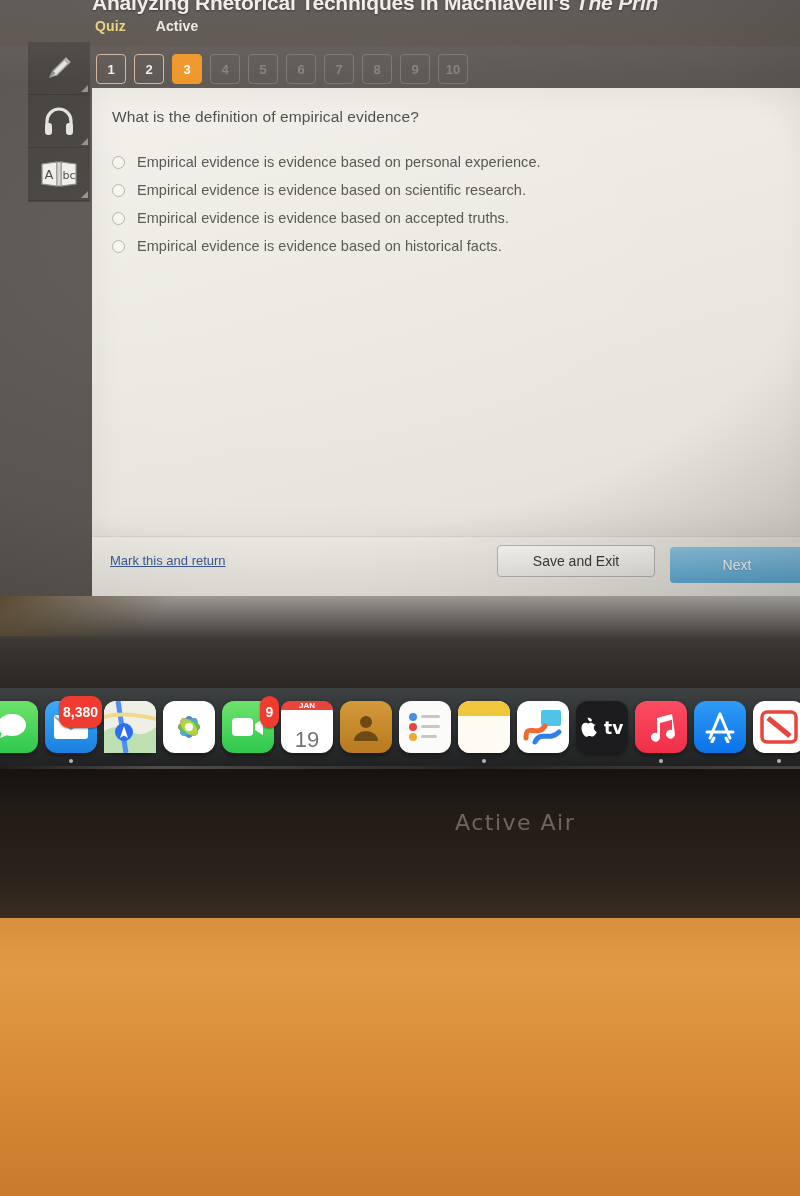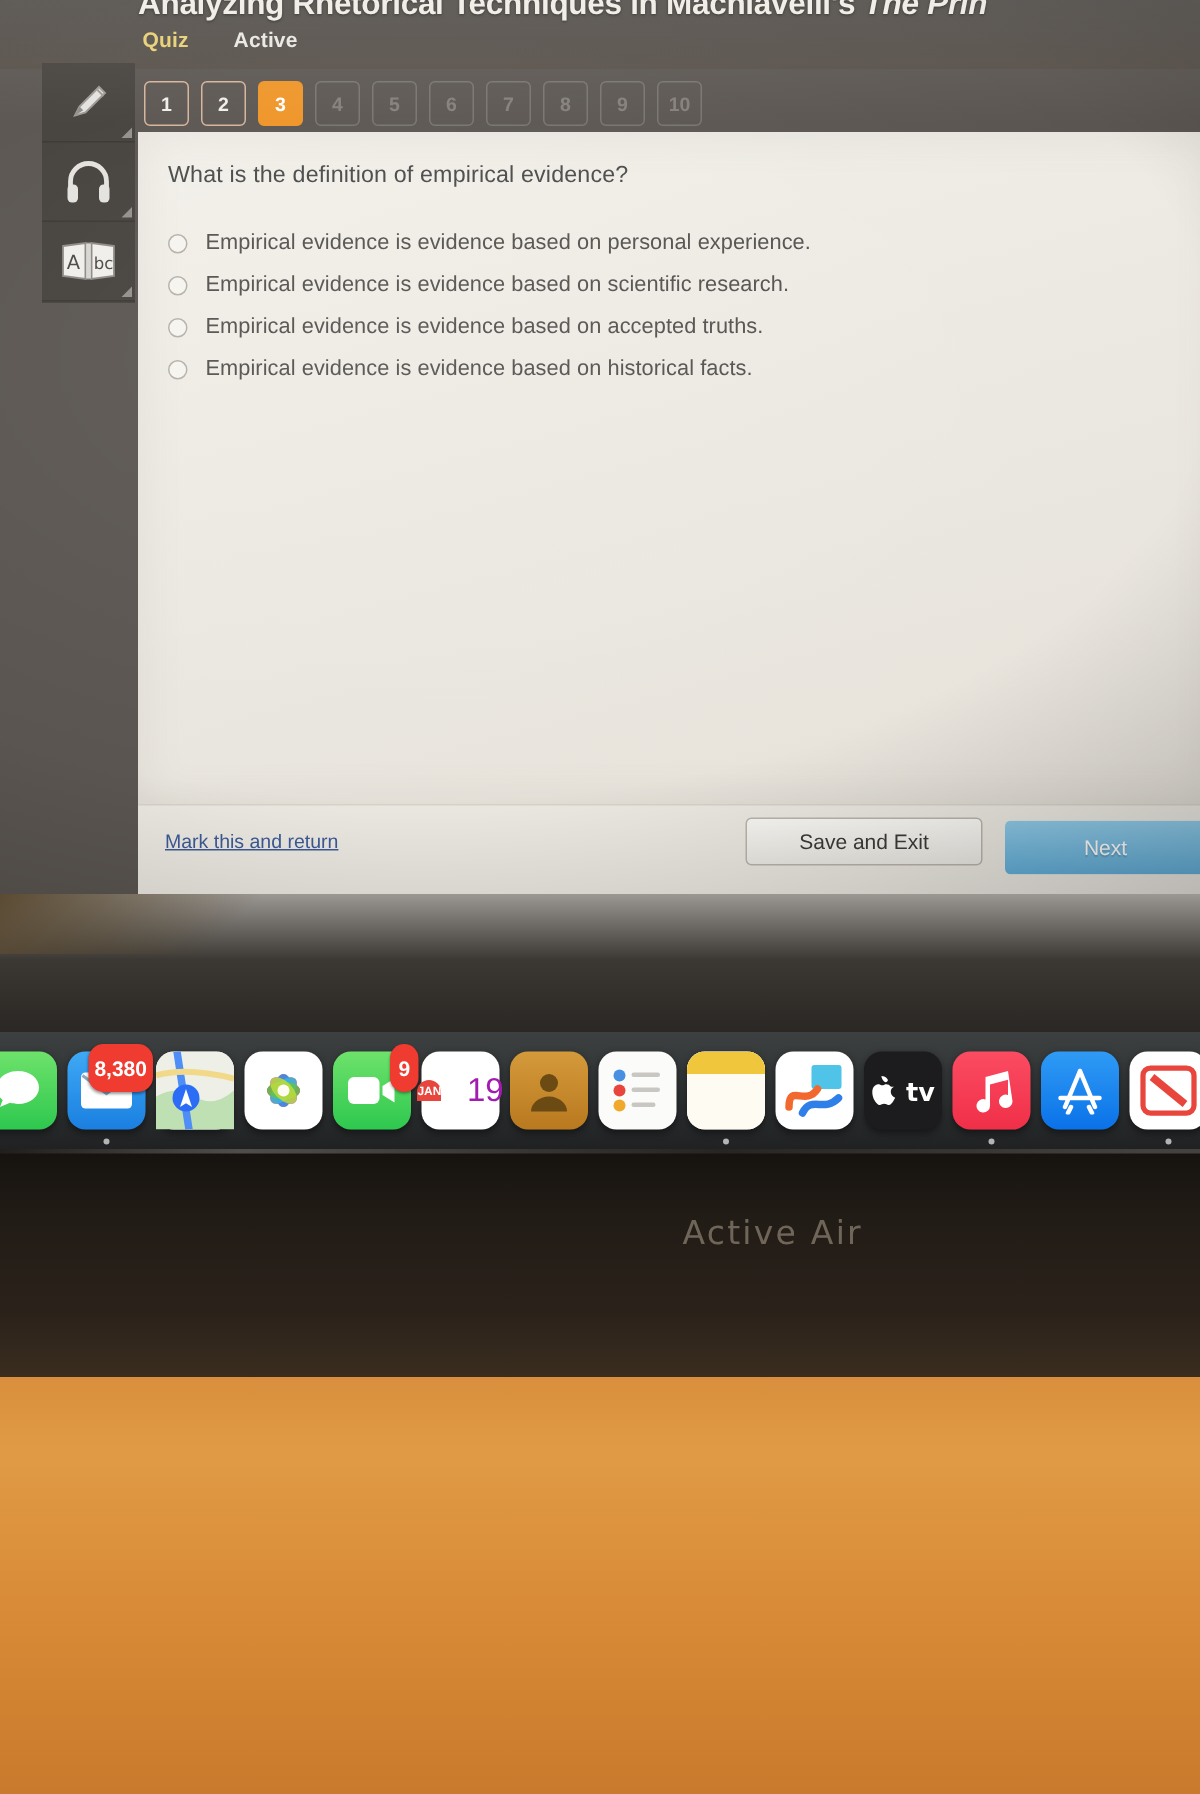--- a/index.html
+++ b/index.html
@@ -139,32 +139,32 @@
     box-shadow:0 1px 2px rgba(0,0,0,0.4); z-index:5;margin-left:14px;
   }
   .dot-run { position:absolute; bottom:-10px; left:50%; transform:translateX(-50%); width:4px; height:4px; border-radius:50%; background:rgba(230,230,230,0.75); }
 
   
   .ic-messages { background:linear-gradient(180deg,#6ee26b,#2ec84f); }
   .ic-mail     { background:linear-gradient(180deg,#3fa9f5,#1a7fe0); }
   .ic-maps     { background:linear-gradient(180deg,#f4f2ec,#e4e8dd); }
   .ic-photos   { background:#ffffff; }
   .ic-facetime { background:linear-gradient(180deg,#6ee26b,#2ec84f); }
-  .ic-calendar { background:#ffffff; flex-direction:row; gap:17px; }
+  .ic-calendar { background:#ffffff; flex-direction:column; gap:17px; }
   .ic-contacts { background:linear-gradient(180deg,#d49a3a,#b9791f); }
   .ic-reminders{ background:#fbfbf9; }
   .ic-notes    { background:#fdfcf7; }
   .ic-freeform { background:#ffffff; }
   .ic-tv       { background:#1c1c1e; }
   .ic-music    { background:linear-gradient(180deg,#fb4c62,#f02f48); }
   .ic-appstore { background:linear-gradient(180deg,#2f9bf5,#0a72e8); }
   .ic-news     { background:#ffffff; }
 
   .cal-top { width:100%; height:14px; background:#e8453c; color:#fff; font-size:8px; font-weight:bold; display:flex; align-items:center; justify-content:center; border-radius:12px 12px 0 0; }
-  .cal-day { flex:1; display:flex; align-items:center; justify-content:center; color:#a21caf; font-size:22px; }
+  .cal-day { flex:1; display:flex; align-items:center; justify-content:center; color:#737373; font-size:22px; }
 
   
   #bezel-bottom {
     position:absolute; left:0; top:766px; width:800px; height:152px;
     background:linear-gradient(180deg,#15120f 0%, #221c16 30%, #2a211a 70%, #3a2d1f 100%);
   }
   #mba-text {
     position:absolute; left:455px; top:810px;
     font-size:22px; color:rgba(205,190,170,0.45); letter-spacing:1.5px;
     font-family:"DejaVu Sans", sans-serif;

